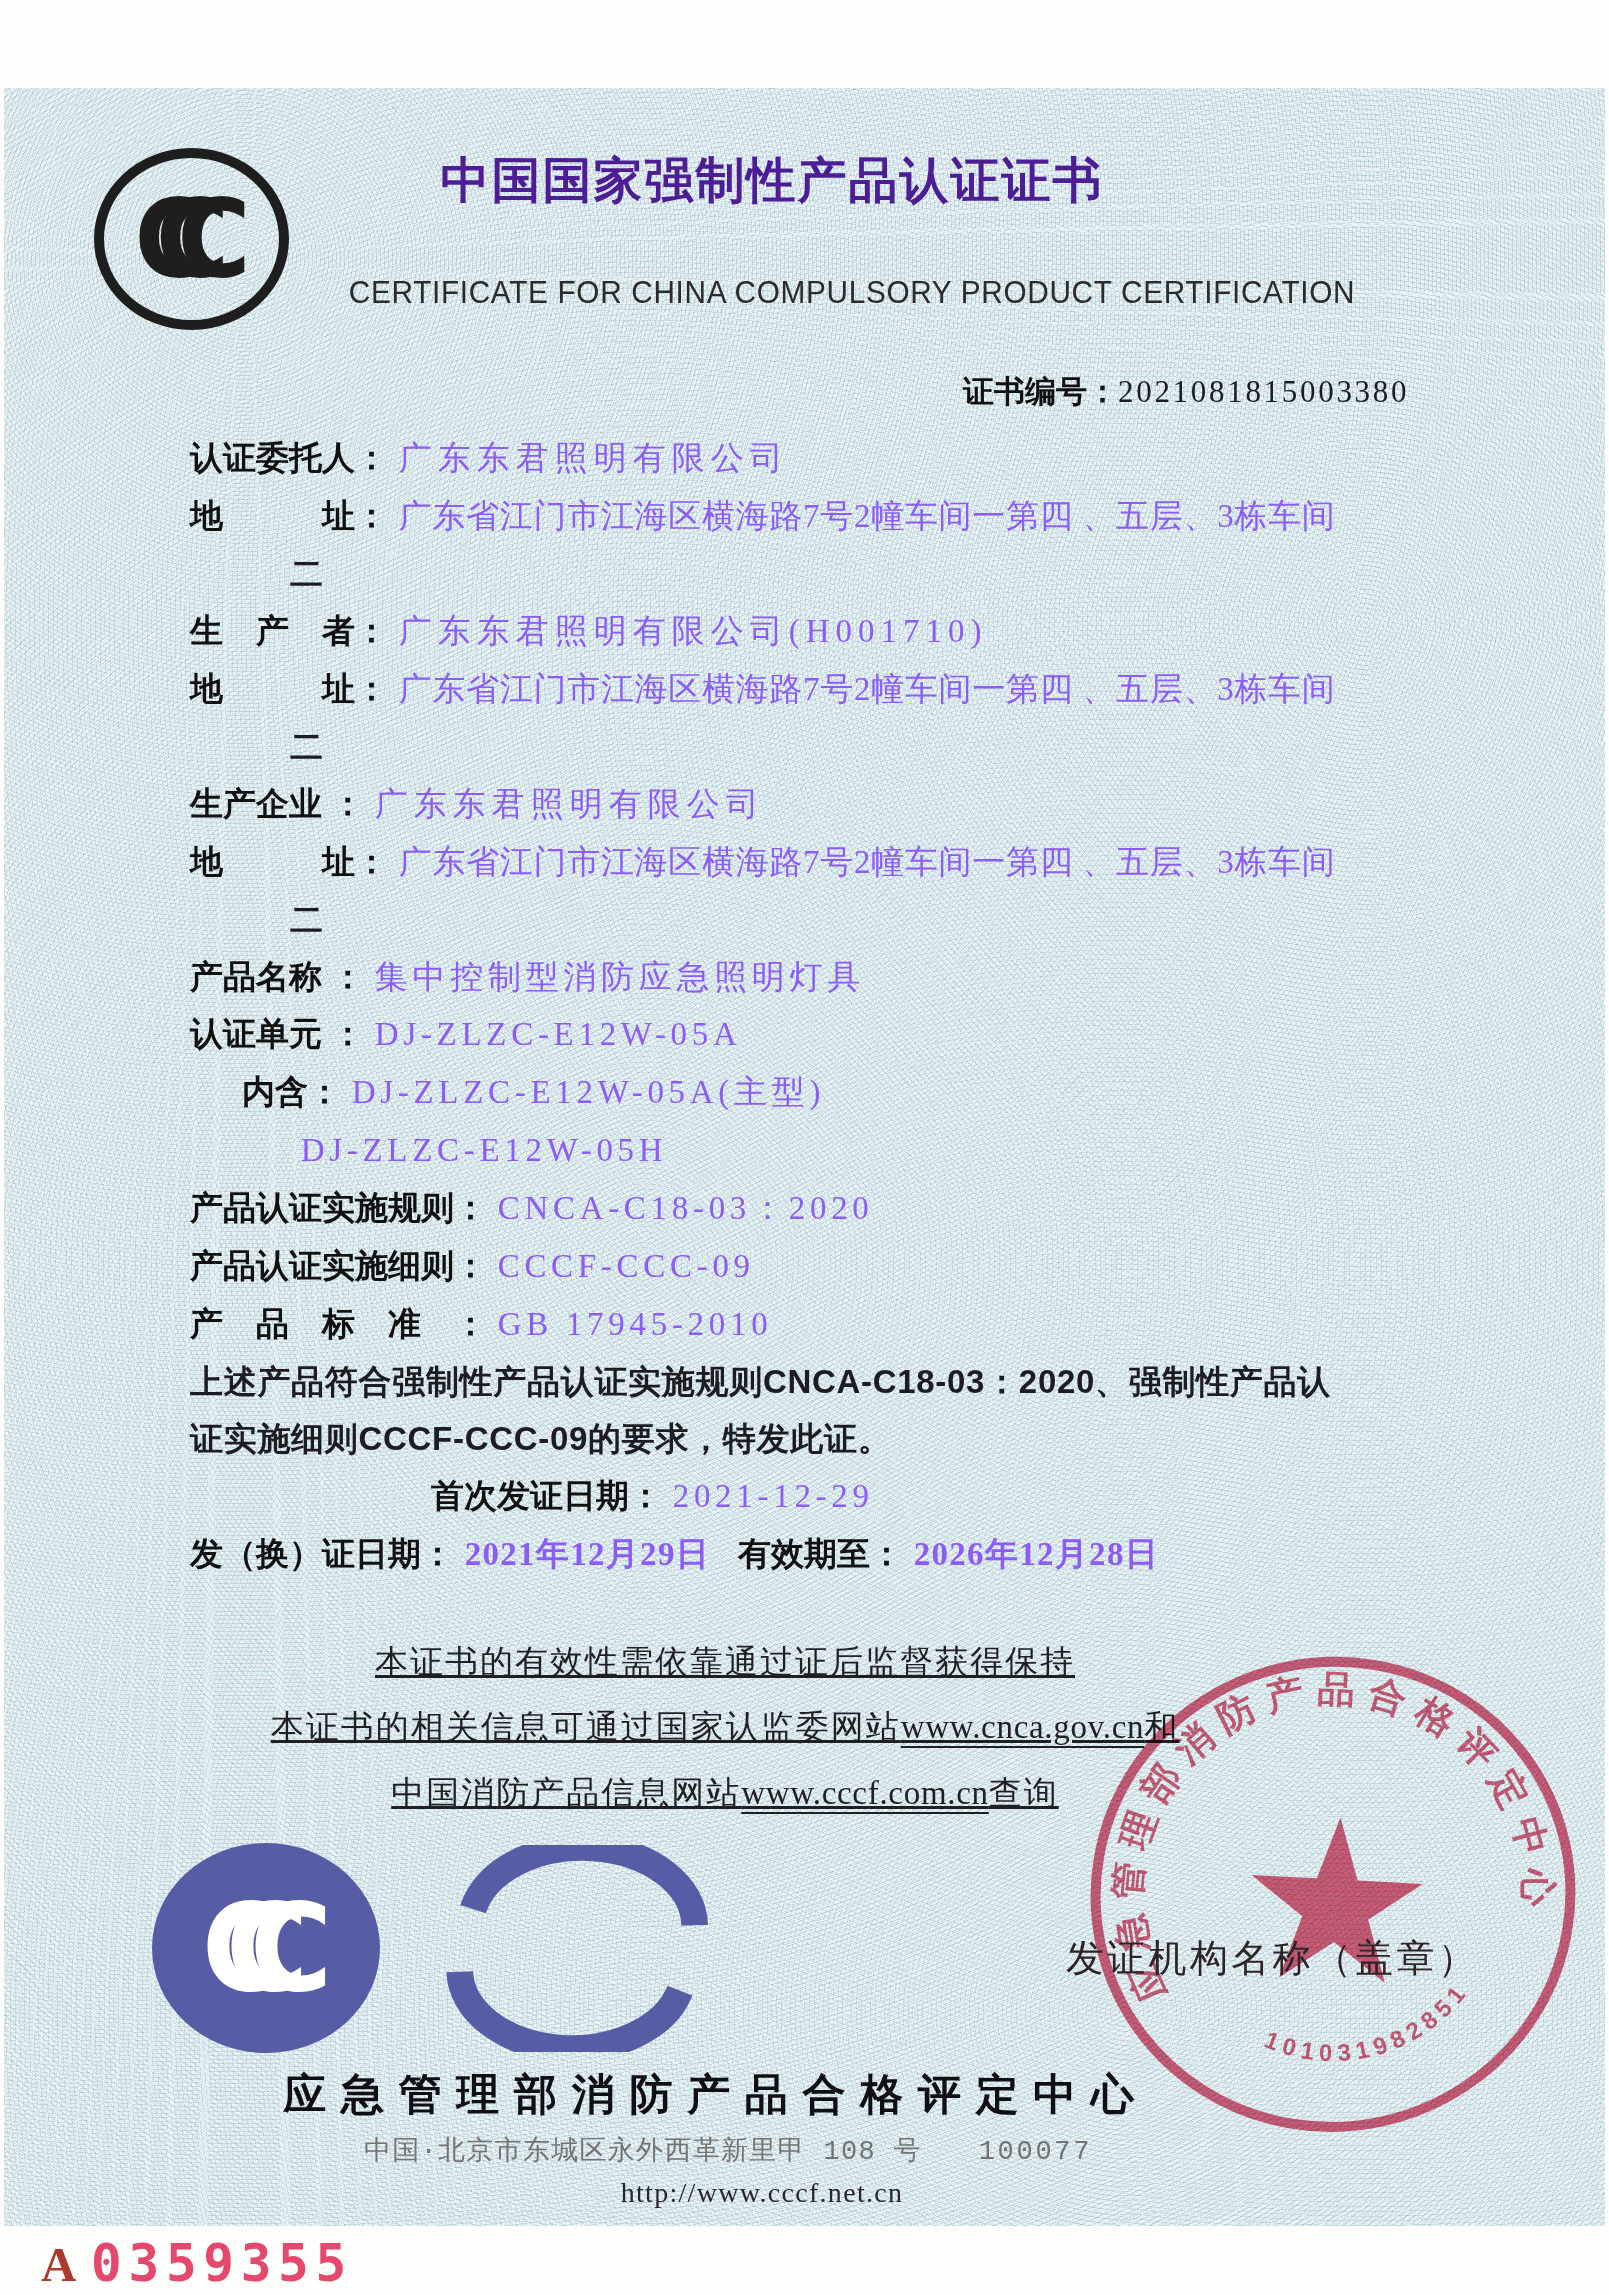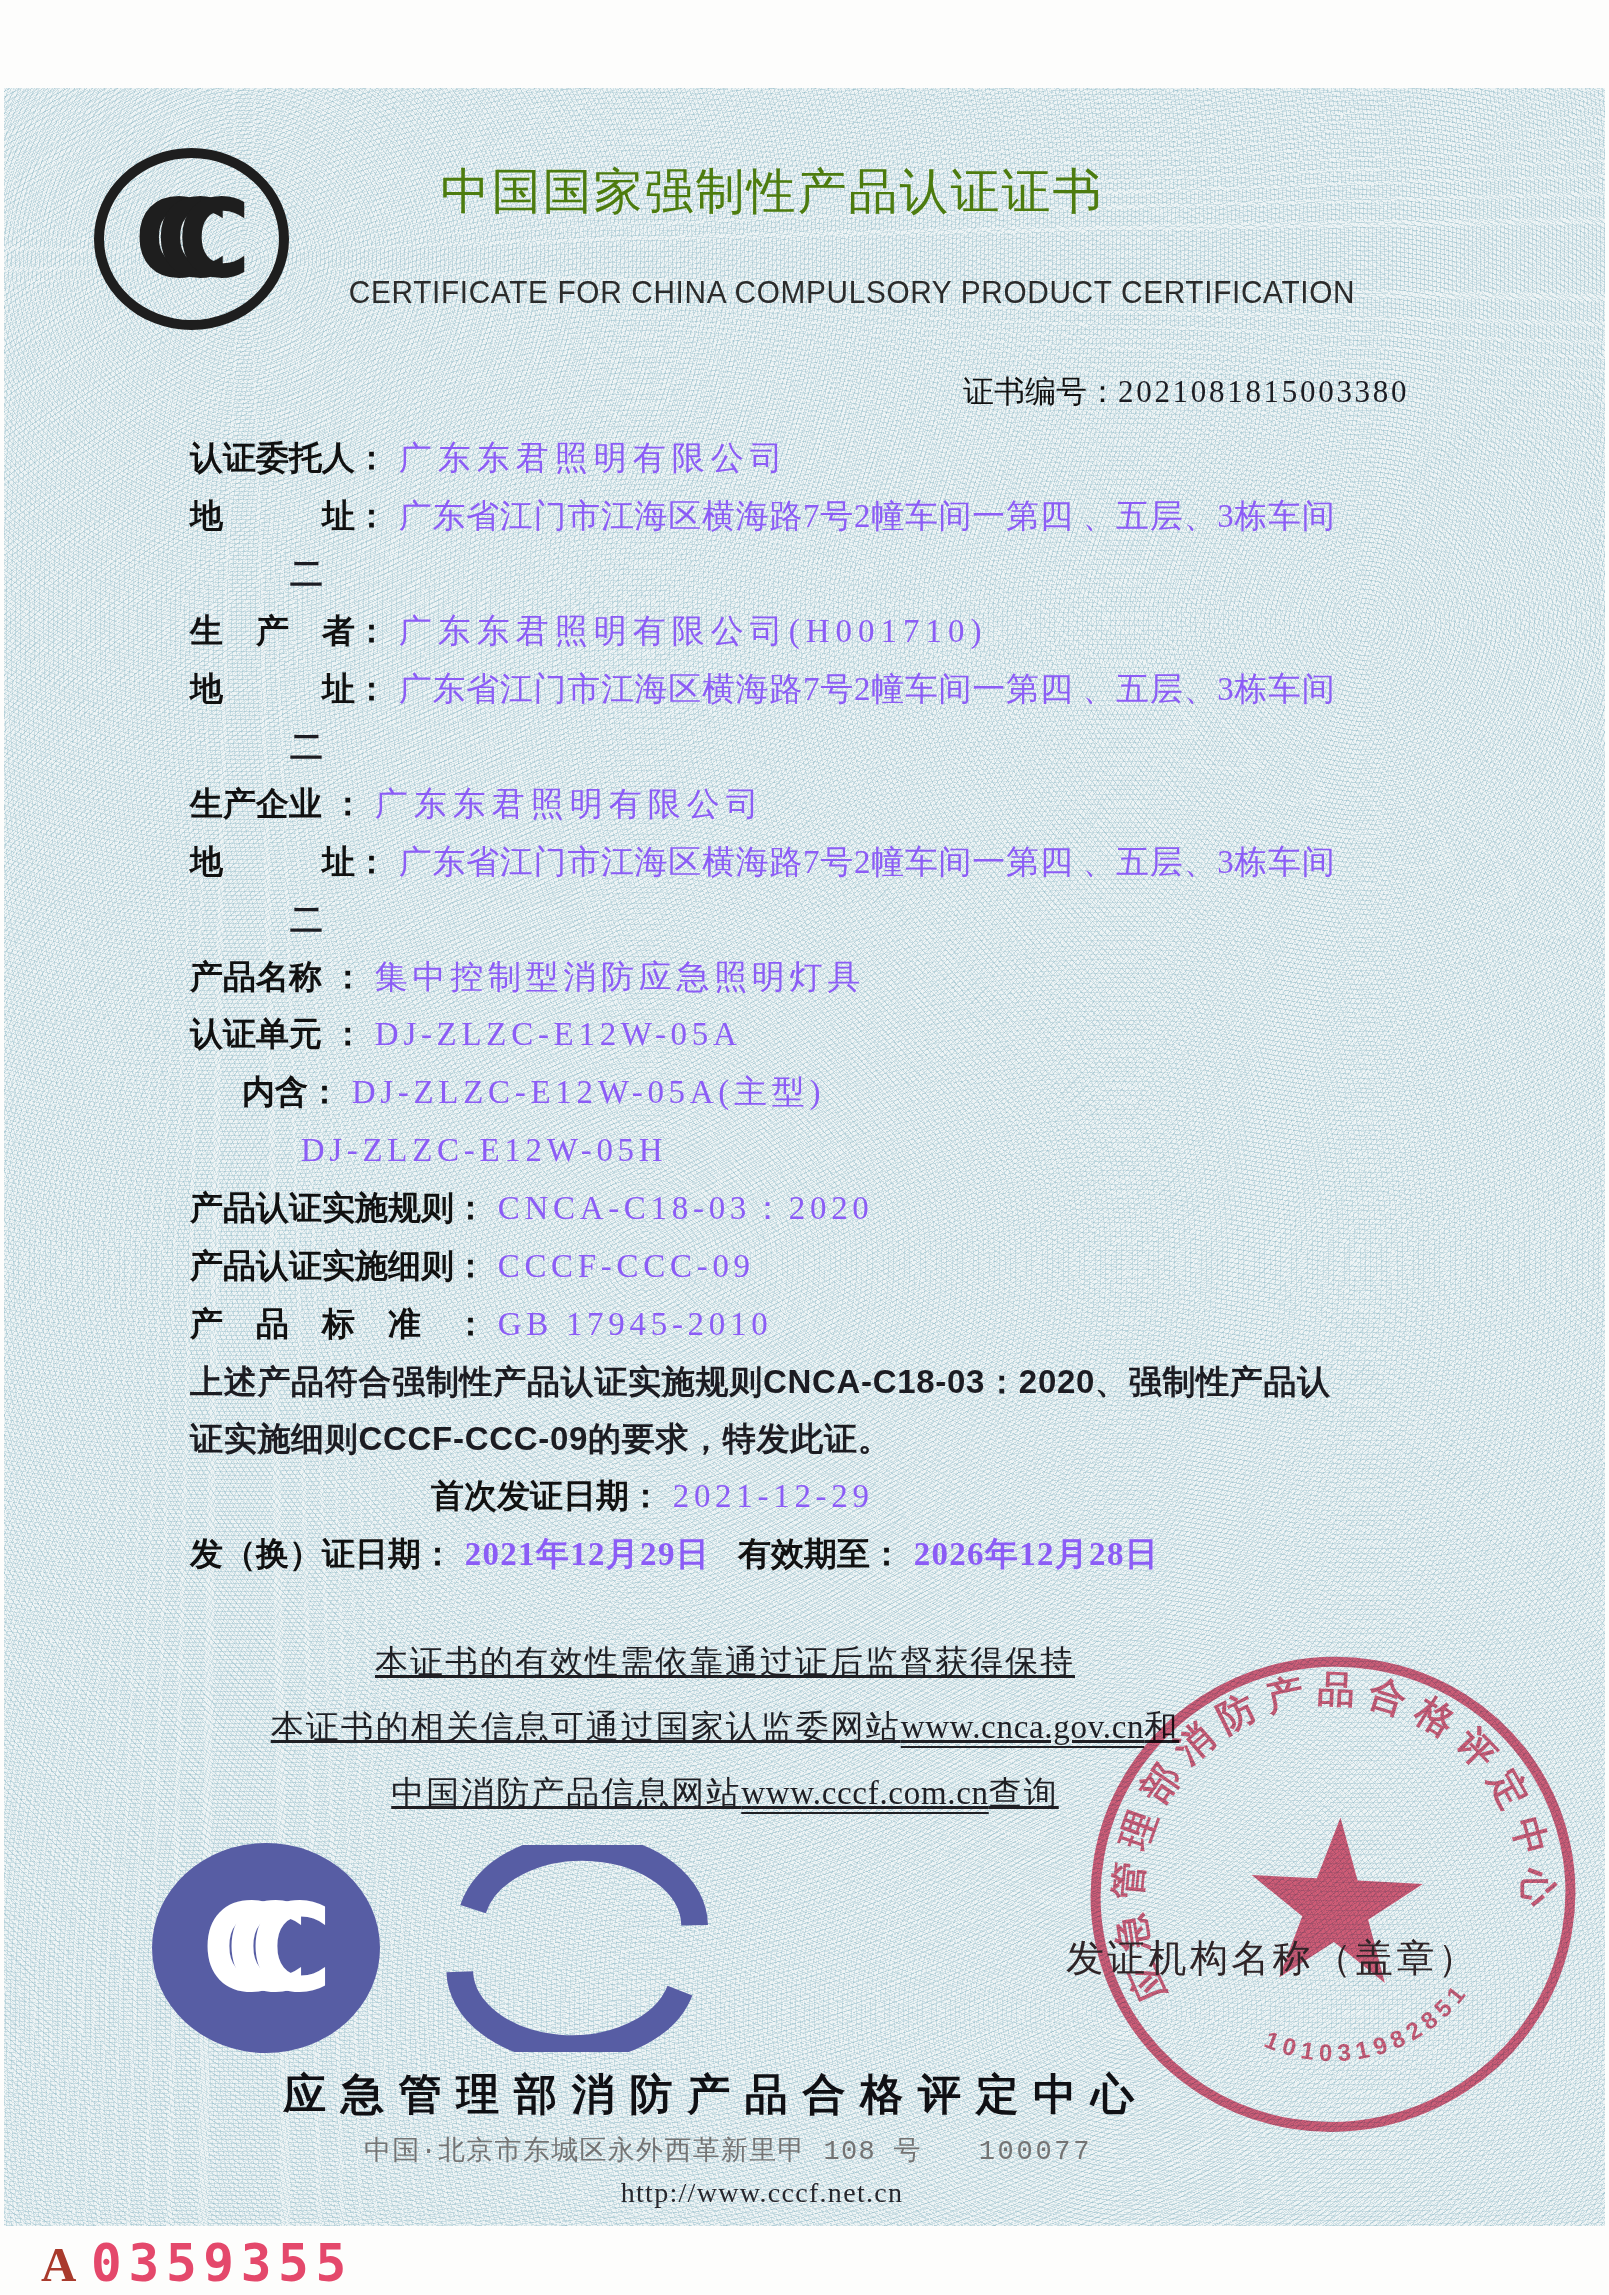--- a/index.html
+++ b/index.html
@@ -11,26 +11,26 @@
       repeating-radial-gradient(circle at 15% 8%,  rgba(122,172,188,.30) 0 0.8px, rgba(255,255,255,0) 0.8px 4px),
       repeating-radial-gradient(circle at 85% 25%, rgba(122,172,188,.26) 0 0.8px, rgba(255,255,255,0) 0.8px 4.7px),
       repeating-radial-gradient(circle at 40% 55%, rgba(122,172,188,.24) 0 0.8px, rgba(255,255,255,0) 0.8px 5.3px),
       repeating-radial-gradient(circle at 70% 90%, rgba(122,172,188,.24) 0 0.8px, rgba(255,255,255,0) 0.8px 4.7px),
       repeating-linear-gradient(100deg, rgba(140,185,198,.12) 0 0.7px, rgba(255,255,255,0) 0.7px 3.3px);}
   
   .ccc-top{position:absolute;left:94px;top:148px;width:195px;height:182px;border:10px solid #1e1e1e;
            border-radius:50%;box-sizing:border-box;display:flex;align-items:center;justify-content:center;}
   .ccc-letters{font-family:"DejaVu Sans",sans-serif;font-weight:900;font-size:100px;line-height:1;
                letter-spacing:-.52em;padding-right:.5em;transform:scaleY(1.08);color:#1e1e1e;}
-  .title-cn{position:absolute;left:772px;top:159px;transform:translateX(-50%);white-space:nowrap;
-            font-size:49px;font-weight:400;letter-spacing:2px;color:#4d7c0f;}
+  .title-cn{position:absolute;left:772px;top:148px;transform:translateX(-50%);white-space:nowrap;
+            font-size:49px;font-weight:700;letter-spacing:2px;color:#4c1d95;}
   .title-en{position:absolute;left:852px;top:275px;transform:translateX(-50%) scaleX(.96);white-space:nowrap;
             font-size:31px;letter-spacing:0.7px;color:#2b2b2b;}
   .certno{position:absolute;left:963px;top:371px;font-size:31px;white-space:nowrap;}
-  .certno .lbl{font-weight:normal;}
+  .certno .lbl{font-weight:bold;}
   .certno .num{font-family:"Liberation Serif",serif;letter-spacing:2.7px;}
   
   .body-rows{position:absolute;left:190px;top:429px;width:1376px;font-size:33px;}
   .row{line-height:57px;white-space:nowrap;}
   .lbl{font-weight:bold;color:#111;}
   .lbl2{margin-left:28px;}
   .val{font-family:"Liberation Serif",serif;margin-left:10.7px;color:#8b5cf6;}
   .val.cjk{letter-spacing:6px;}
   .val.addr{letter-spacing:0.7px;}
   .val.code{letter-spacing:4.7px;}

